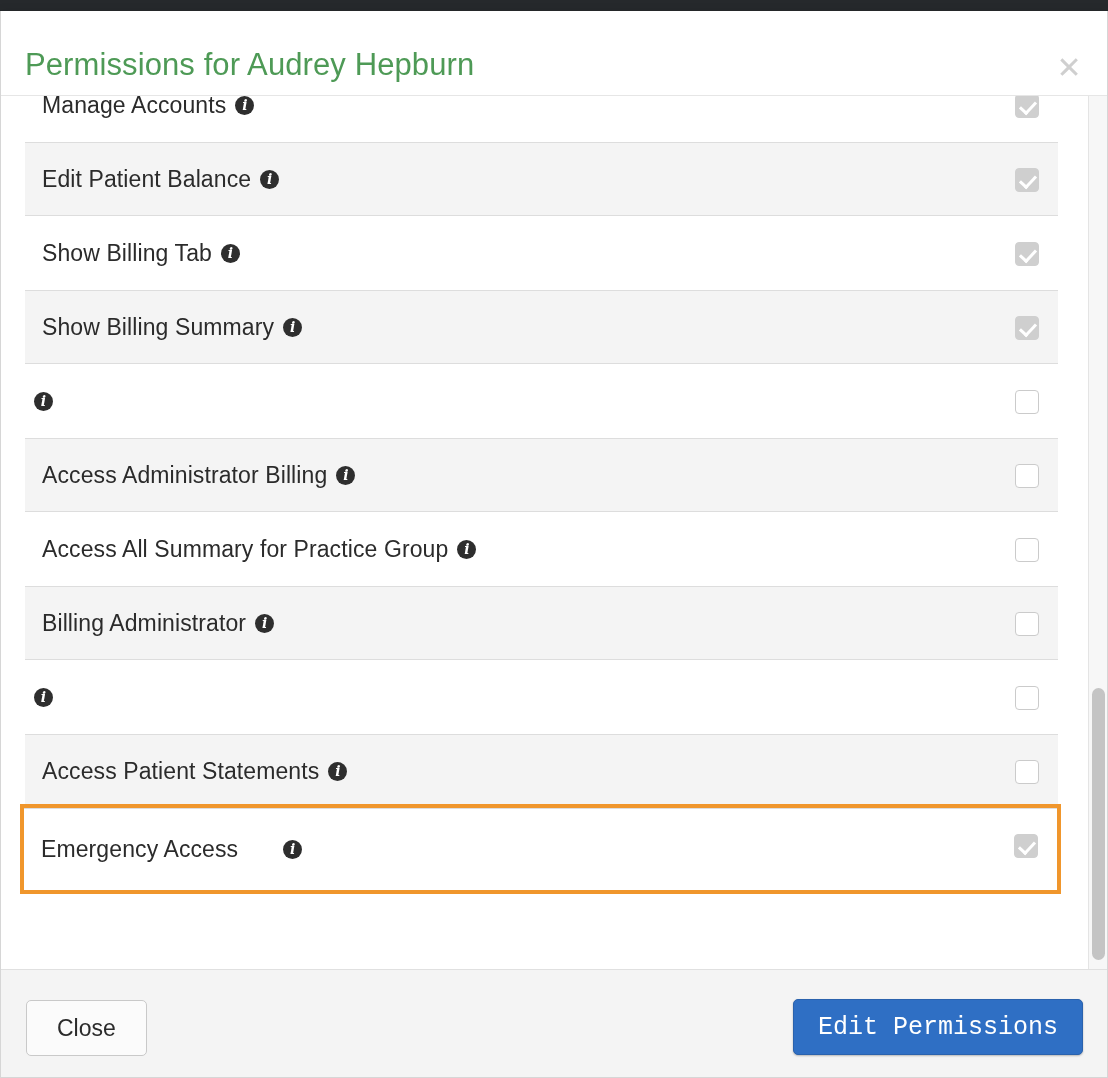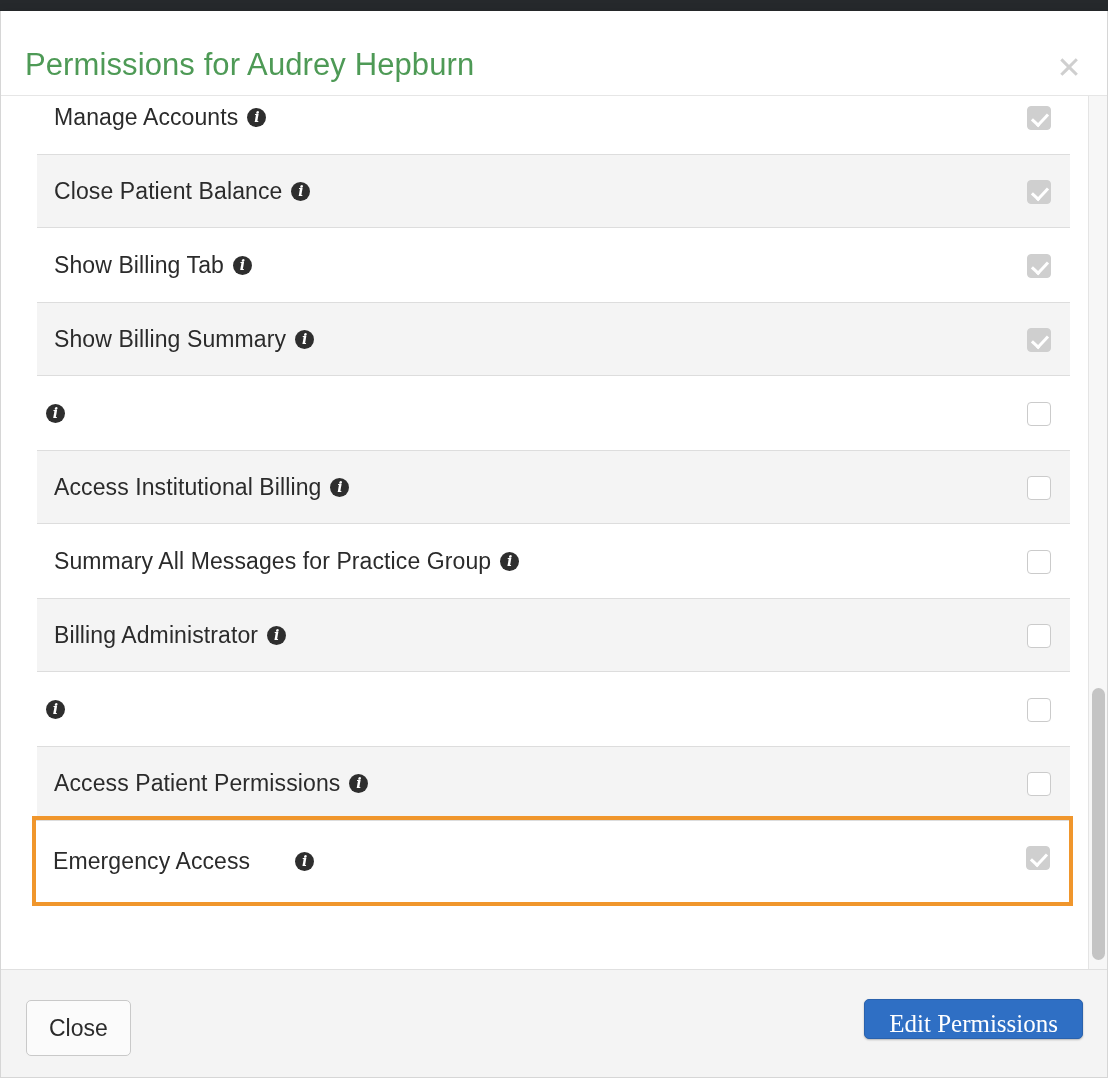--- a/index.html
+++ b/index.html
@@ -83,21 +83,21 @@
     flex: 1 1 auto;
     overflow: hidden;
     background: #ffffff;
   }
   .perm-list {
     position: absolute;
     left: 0;
     top: -28px;          
     width: 1080px;
     padding: 0;
-    margin: 12px;
+    margin: 0;
   }
   .perm-row {
     position: relative;
     margin: 0 24px 0 24px;
     width: 1033px;
     height: 74px;
     display: flex;
     align-items: center;
     background: #ffffff;
     border-top: 1px solid #ffffff;
@@ -195,42 +195,42 @@
     flex: 0 0 108px;
     height: 108px;
     background: #f4f4f4;
     border-top: 1px solid #e0e0e0;
   }
   .btn-close {
     position: absolute;
     left: 25px;
     top: 30px;
     height: 56px;
-    padding: 0 22px;
+    padding: 0 30px;
     font-size: 23px;
     color: #2b2b2b;
     background: #fbfbfb;
     border: 1px solid #c9c9c9;
     border-radius: 5px;
     cursor: pointer;
     font-family: "Liberation Sans", sans-serif;
   }
   .btn-edit {
     position: absolute;
     right: 24px;
     top: 29px;
-    height: 40px;
+    height: 56px;
     padding: 10px 24px;
     font-size: 25px;
     color: #ffffff;
     background: #2f6fc4;
     border: 1px solid #2a62ad;
     border-radius: 5px;
     cursor: pointer;
-    font-family: Liberation Serif, serif;
+    font-family: Liberation Mono, monospace;
     box-shadow: 0 1px 2px rgba(0,0,0,0.25);
   }
 </style>
 </head>
 <body>
 
 <div class="page">
 
   <div class="topbar"></div>
 
@@ -242,59 +242,59 @@
     </div>
 
     <div class="modal-body">
       <div class="perm-list" id="perm-list">
           <div class="perm-row">
             <span class="perm-label">Manage Accounts</span>
             <span class="info-icon">i</span>
             <span class="perm-check checked"></span>
           </div>
           <div class="perm-row striped">
-            <span class="perm-label">Close Patient Balance</span>
+            <span class="perm-label">Edit Patient Balance</span>
             <span class="info-icon">i</span>
             <span class="perm-check checked"></span>
           </div>
           <div class="perm-row">
             <span class="perm-label">Show Billing Tab</span>
             <span class="info-icon">i</span>
             <span class="perm-check checked"></span>
           </div>
           <div class="perm-row striped">
             <span class="perm-label">Show Billing Summary</span>
             <span class="info-icon">i</span>
             <span class="perm-check checked"></span>
           </div>
           <div class="perm-row">
             <span class="info-icon">i</span>
             <span class="perm-check"></span>
           </div>
           <div class="perm-row striped">
-            <span class="perm-label">Access Institutional Billing</span>
-            <span class="info-icon">i</span>
-            <span class="perm-check"></span>
-          </div>
-          <div class="perm-row">
-            <span class="perm-label">Summary All Messages for Practice Group</span>
+            <span class="perm-label">Access Administrator Billing</span>
+            <span class="info-icon">i</span>
+            <span class="perm-check"></span>
+          </div>
+          <div class="perm-row">
+            <span class="perm-label">Access All Summary for Practice Group</span>
             <span class="info-icon">i</span>
             <span class="perm-check"></span>
           </div>
           <div class="perm-row striped">
             <span class="perm-label">Billing Administrator</span>
             <span class="info-icon">i</span>
             <span class="perm-check"></span>
           </div>
           <div class="perm-row">
             <span class="info-icon">i</span>
             <span class="perm-check"></span>
           </div>
           <div class="perm-row striped">
-            <span class="perm-label">Access Patient Permissions</span>
+            <span class="perm-label">Access Patient Statements</span>
             <span class="info-icon">i</span>
             <span class="perm-check"></span>
           </div>
           <div class="perm-row highlighted">
             <span class="perm-label">Emergency Access</span>
             <span class="info-icon">i</span>
             <span class="perm-check checked"></span>
           </div>
         </div>
 

